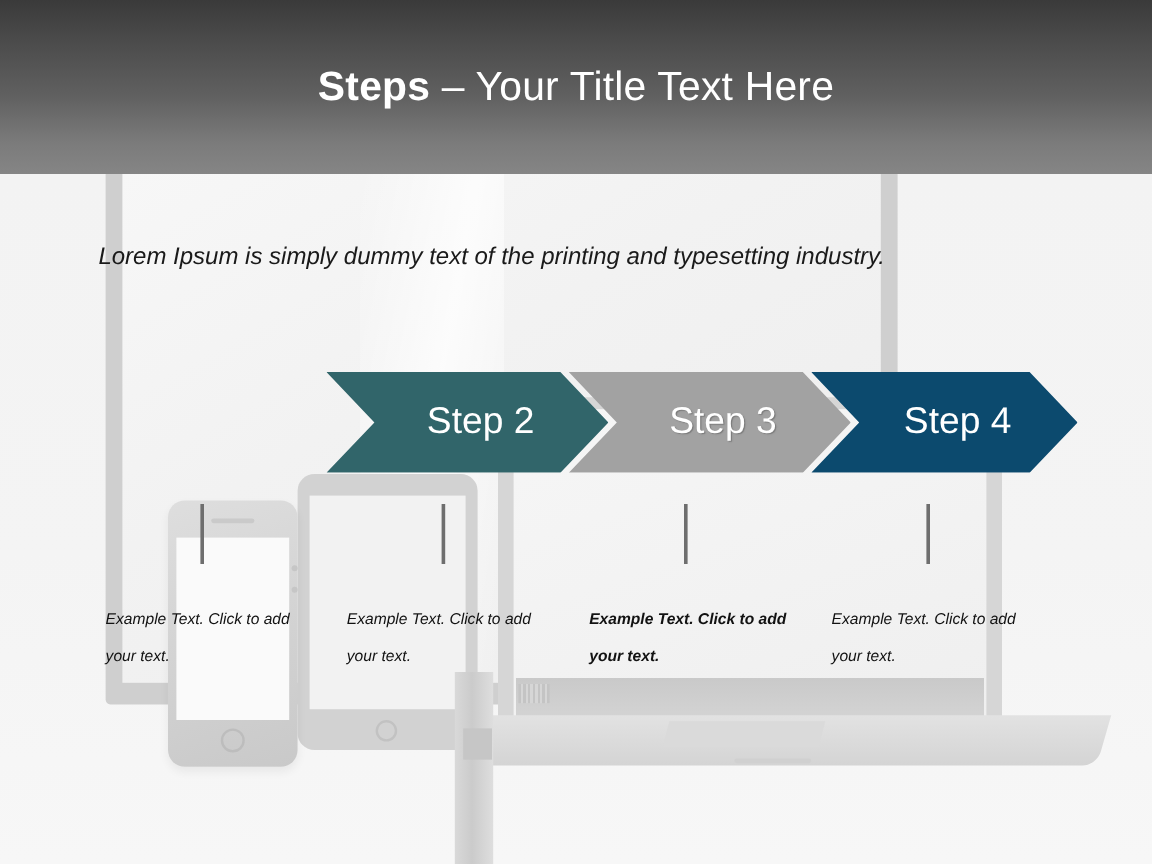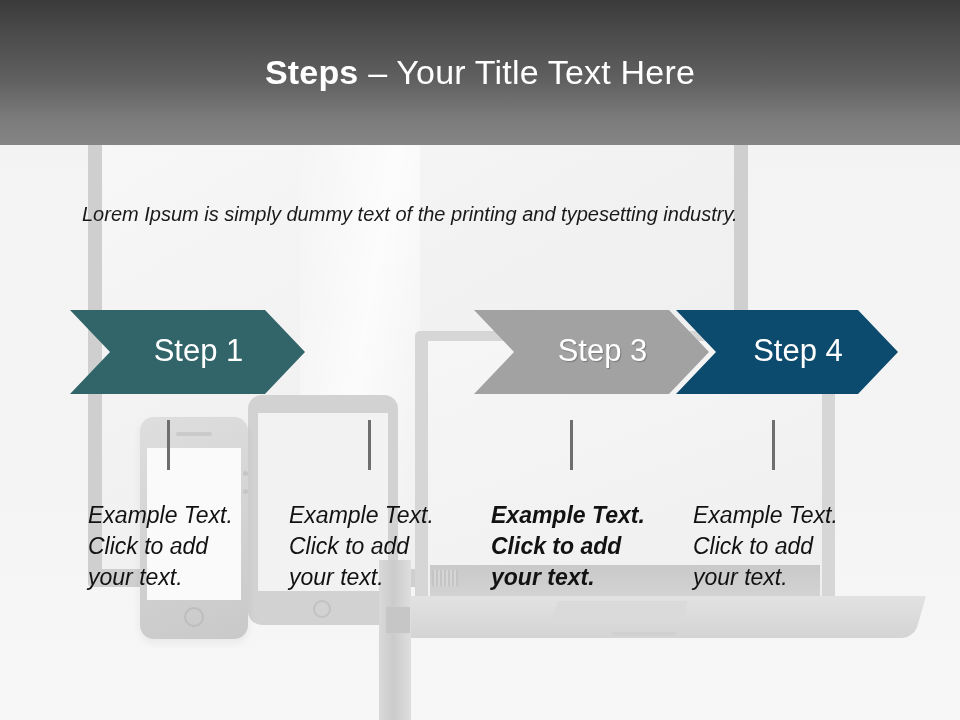--- a/index.html
+++ b/index.html
@@ -289,21 +289,21 @@
     background: #6e6e6e;
     top: 420px;
   }
 
   
   .caption {
     position: absolute;
     top: 500px;
     width: 170px;
     font-style: italic;
-    font-size: 23px;
+    font-size: 13px;
     line-height: 31px;
     color: #121212;
   }
   .caption.strong { font-weight: bold; }
 </style>
 </head>
 <body>
 
 <div id="slide">
 
@@ -337,22 +337,22 @@
 
   <div id="header">
     <div id="title">
       <span class="t-bold">Steps</span><span class="t-rest"> – Your Title Text Here</span>
     </div>
   </div>
 
   <div id="intro">Lorem Ipsum is simply dummy text of the printing and typesetting industry.</div>
 
   <div id="steps">
-      <div class="arrow teal" style="left: 70px; width: 235px; background: rgb(49, 101, 106); z-index: 10;">
-        <span class="lbl">Step 1</span>
+      <div class="arrow teal" style="left: 272px; width: 235px; background: rgb(49, 101, 106); z-index: 9;">
+        <span class="lbl">Step 2</span>
       </div>
       <div class="arrow gray" style="left: 474px; width: 235px; background: rgb(162, 162, 162); z-index: 8;">
         <span class="lbl">Step 3</span>
       </div>
       <div class="arrow teal" style="left: 676px; width: 222px; background: #0c4a6e; z-index: 7;">
         <span class="lbl">Step 4</span>
       </div>
     </div>
 
   <div id="ticks-layer">

